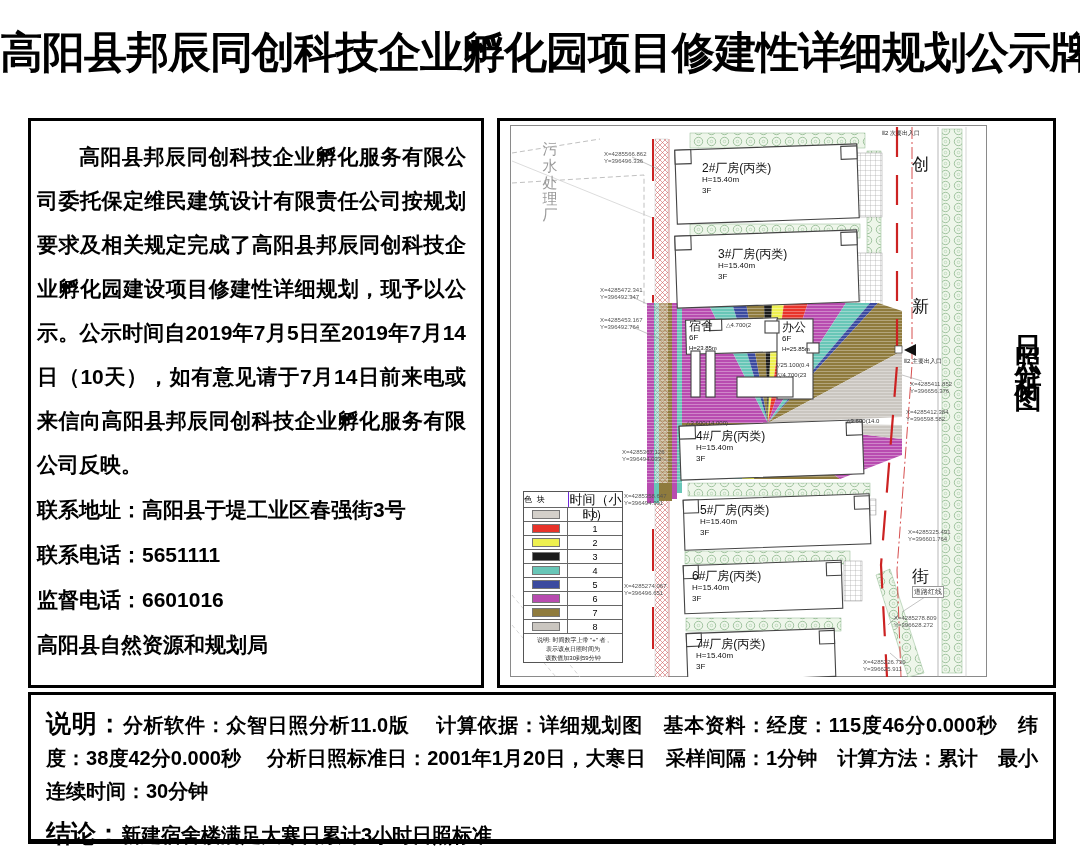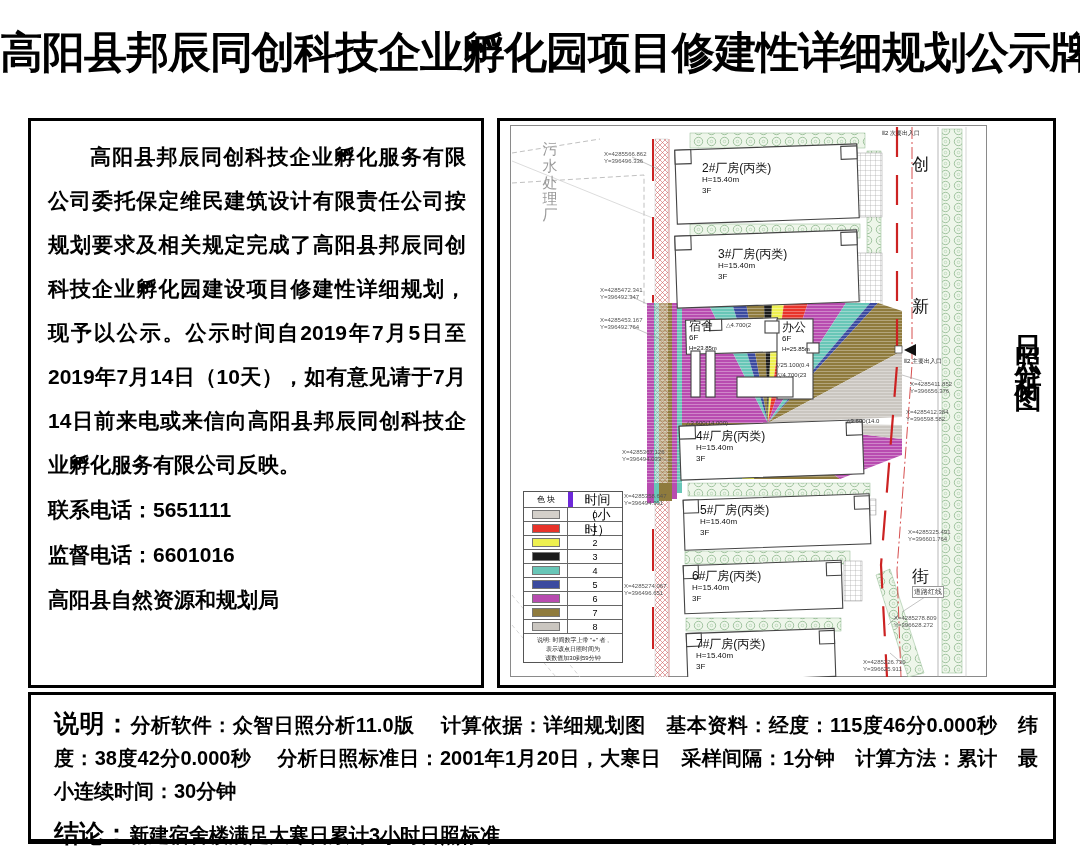--- a/index.html
+++ b/index.html
@@ -2,21 +2,21 @@
 <html><head>
 <meta charset="utf-8">
 <style>
   html,body{margin:0;padding:0;background:#fff;}
   .page{position:relative;width:1080px;height:864px;background:#fff;overflow:hidden;
         font-family:"Liberation Sans","DejaVu Sans",sans-serif;color:#000;border-radius:26px;}
   .title{position:absolute;top:24px;left:0;width:1080px;text-align:center;
          font-size:43px;font-weight:800;letter-spacing:-1px;white-space:nowrap;}
   
   .left-panel{position:absolute;left:28px;top:118px;width:456px;height:570px;
-              border:3px solid #000;box-sizing:border-box;padding:14px 15px 0 17px;}
+              border:3px solid #000;box-sizing:border-box;padding:14px 15px 0 6px;}
   .para{font-size:21px;font-weight:700;line-height:44px;text-align:justify;
         text-indent:2em;margin:0;}
   .cline{font-size:21px;font-weight:700;line-height:45px;white-space:nowrap;}
   
   .right-panel{position:absolute;left:497px;top:118px;width:559px;height:570px;
                border:3px solid #000;box-sizing:border-box;}
   .map{position:absolute;left:10px;top:4px;width:477px;height:552px;}
   .map svg{position:absolute;left:0;top:0;}
   .sun-label{position:absolute;right:10px;top:192px;font-size:27px;font-weight:800;
              writing-mode:vertical-rl;letter-spacing:13px;line-height:30px;}
@@ -28,46 +28,47 @@
   .blabel{font-size:8px;line-height:11px;color:#111;}
   .blabel .bname{font-size:12px;}
   .coord{font-size:6px;line-height:7px;color:#555;}
   .emark{font-size:6px;color:#333;}
   .ent{font-size:6px;color:#222;}
   .redline-label{font-size:7px;color:#333;border:0.5px solid #999;padding:0 1px;background:#fff;}
   
   .legend{position:absolute;left:13px;top:366px;width:100px;height:172px;background:#fff;
           border:1px solid #555;box-sizing:border-box;font-weight:400;}
   .lg-head{display:flex;height:15px;align-items:center;font-size:8px;}
-  .lg-head .c1{width:44px;text-align:center;border-right:5px solid #6d28d9;height:15px;line-height:15px;}
+  .lg-head .c1{width:44px;border-right:1px solid #6d28d9;height:15px;line-height:15px;font-family:Liberation Mono, monospace;}
   .lg-head .c2{flex:1;text-align:center;height:15px;line-height:15px;font-size:13px;}
   .lg-row{display:flex;height:13px;border-top:1px solid #666;align-items:center;}
   .lg-row .sw{width:44px;display:flex;justify-content:center;border-right:1px solid #666;
               height:13px;align-items:center;box-sizing:border-box;}
   .lg-row .sw i{display:block;width:26px;height:7.5px;border:0.5px solid #777;}
   .lg-row .hv{flex:1;text-align:center;font-size:9px;}
   .lg-note{border-top:1px solid #666;font-size:6px;line-height:9px;text-align:center;
            padding-top:2px;color:#222;}
   
   .bottom-panel{position:absolute;left:28px;top:692px;width:1028px;height:152px;
                 border:3px solid #000;border-bottom-width:5px;box-sizing:border-box;
-                padding:12px 15px 0 23px;}
+                padding:12px 15px 0 15px;}
   .b-line{font-size:20px;font-weight:700;line-height:33px;text-align:justify;}
   .b-label{font-size:25px;font-weight:800;}
   .b-conc{margin-top:9px;}
 </style>
 </head>
 <body>
 
 <div class="page">
 
   <div class="title">高阳县邦辰同创科技企业孵化园项目修建性详细规划公示牌</div>
 
   <div class="left-panel">
     <p class="para">高阳县邦辰同创科技企业孵化服务有限公司委托保定维民建筑设计有限责任公司按规划要求及相关规定完成了高阳县邦辰同创科技企业孵化园建设项目修建性详细规划，现予以公示。公示时间自2019年7月5日至2019年7月14日（10天），如有意见请于7月14日前来电或来信向高阳县邦辰同创科技企业孵化服务有限公司反映。</p>
+    <div class="cline"><span>联系地址：</span><span>高阳县于堤工业区春强街3号</span></div>
     <div class="cline"><span>联系电话：</span><span>5651111</span></div>
     <div class="cline"><span>监督电话：</span><span>6601016</span></div>
     <div class="cline">高阳县自然资源和规划局</div>
   </div>
 
   <div class="right-panel">
     <div class="map">
       <svg width="477" height="552" viewBox="0 0 477 552" preserveAspectRatio="none">
         <defs>
           <pattern id="trees" width="13" height="11" patternUnits="userSpaceOnUse">

